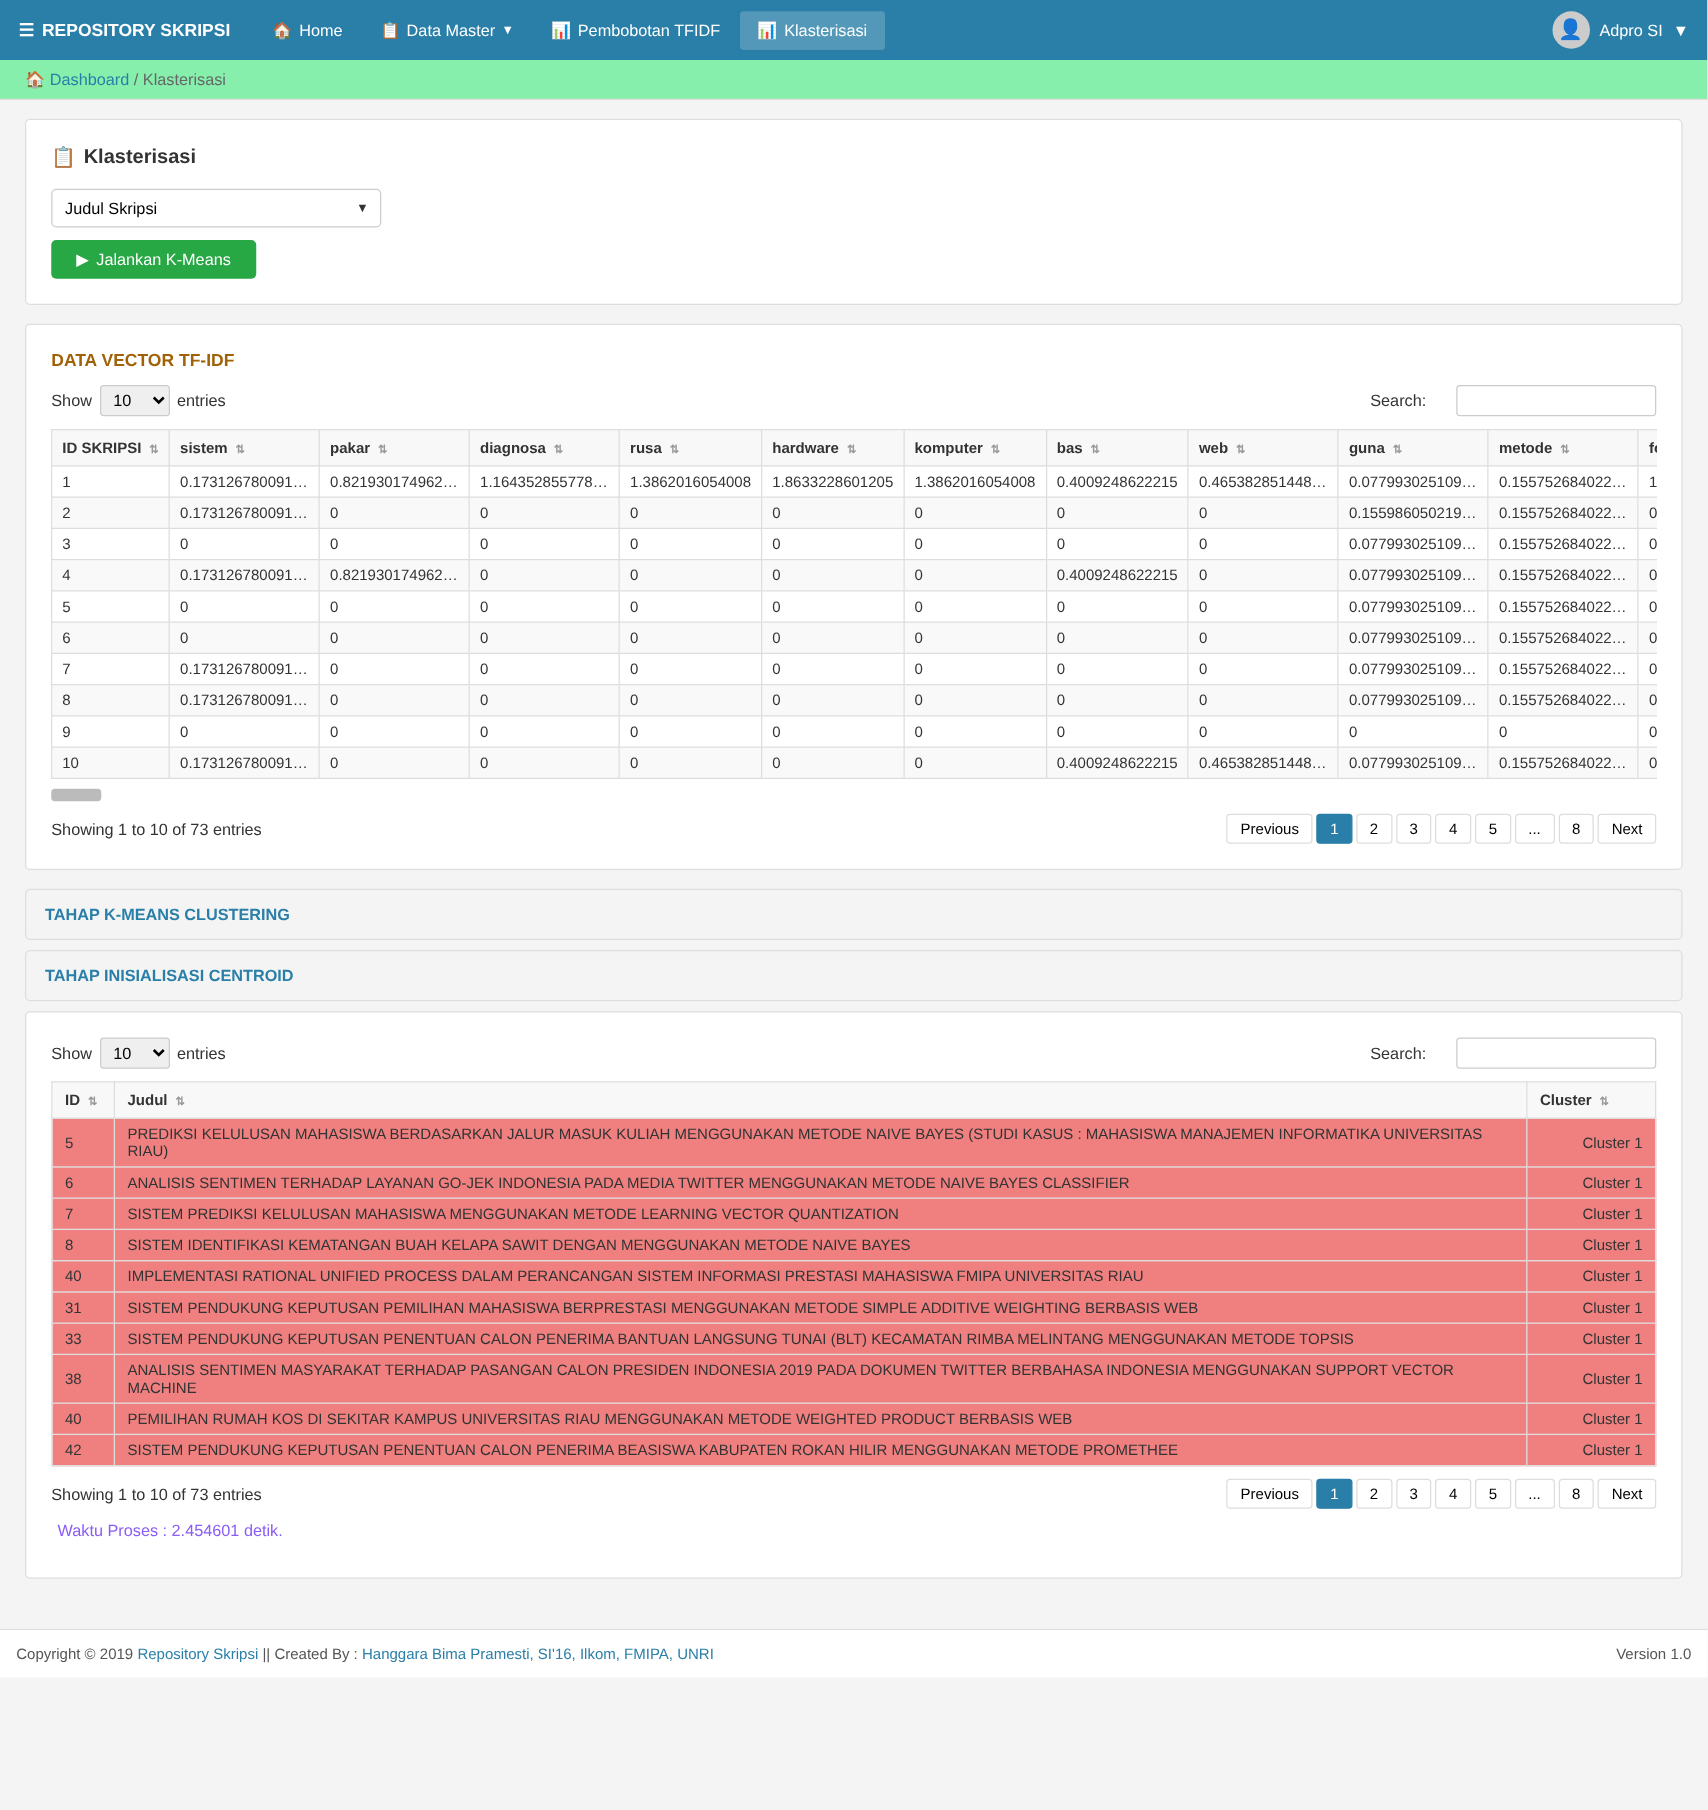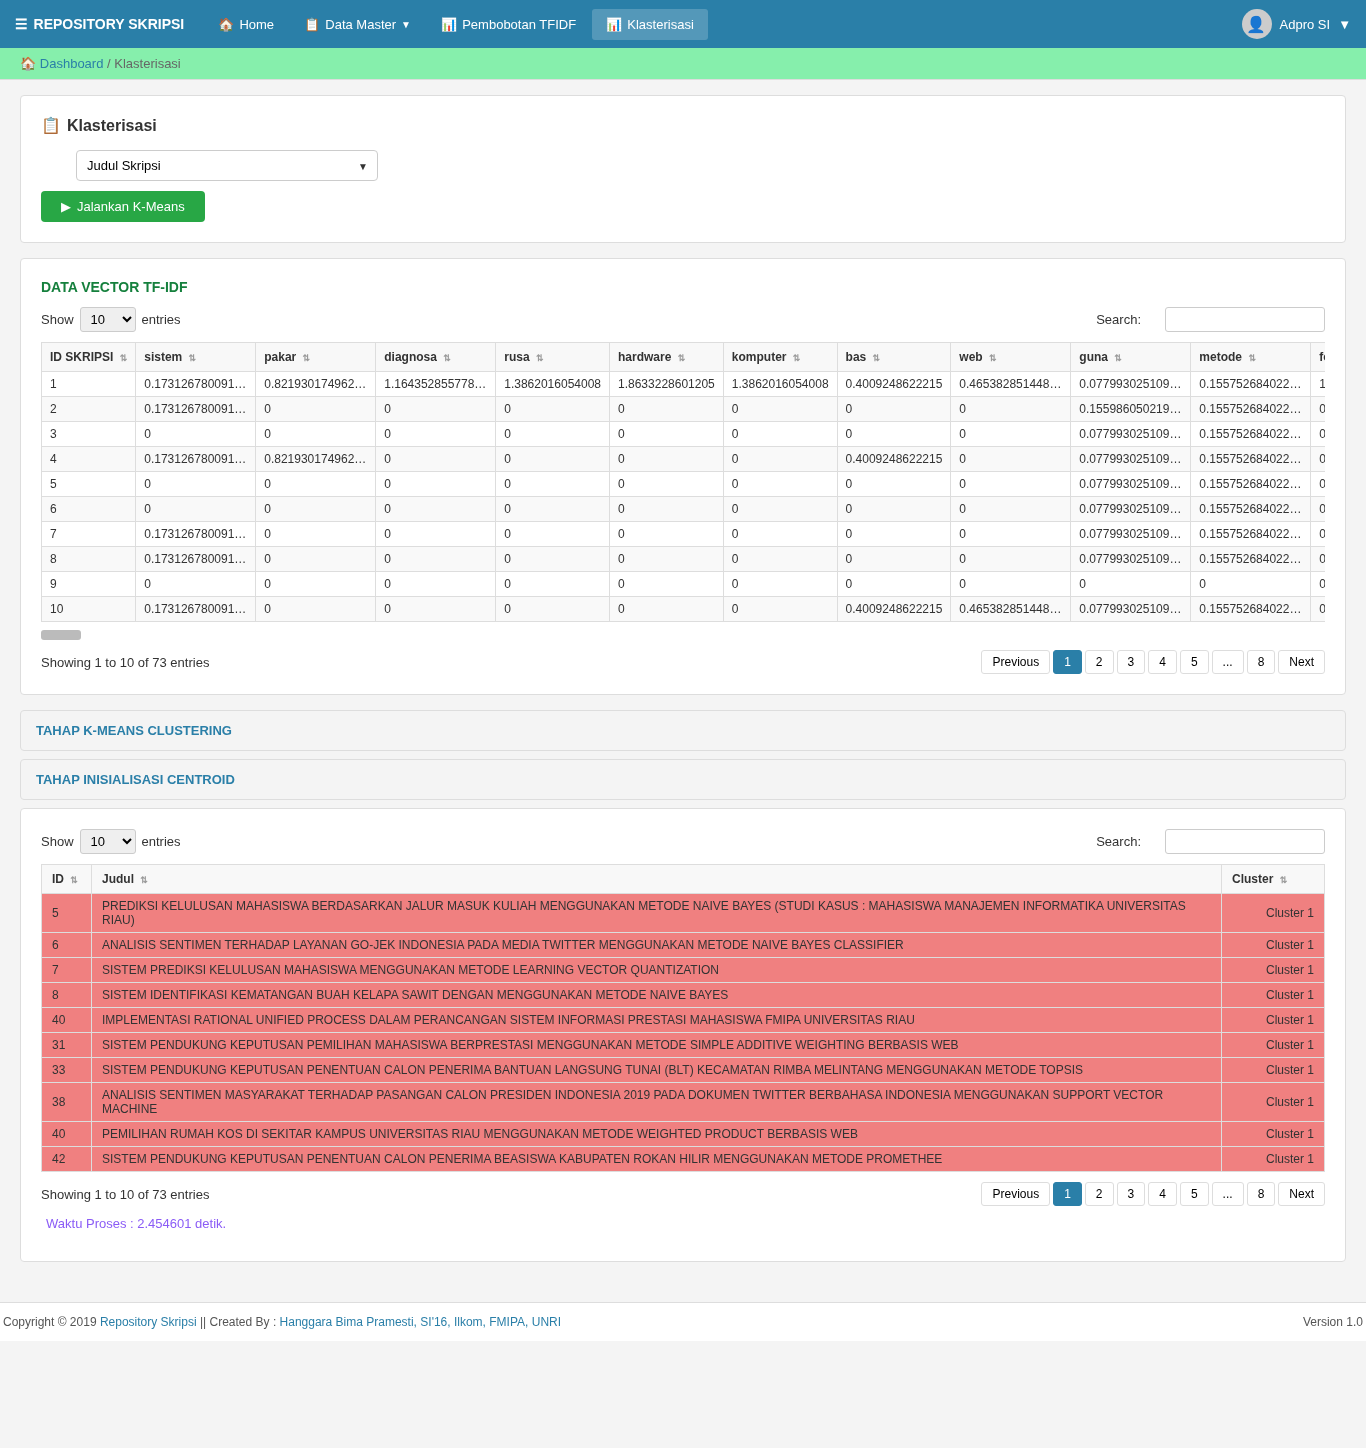--- a/index.html
+++ b/index.html
@@ -80,22 +80,21 @@
       font-size: 16px;
       font-weight: bold;
       margin-bottom: 15px;
       display: flex;
       align-items: center;
       gap: 6px;
     }
     .select-wrapper {
       position: relative;
       display: inline-block;
-      width: 302px;
-      margin-left: 35px;
+      width: 264px;
     }
     .select-wrapper select {
       width: 100%;
       padding: 7px 10px;
       border: 1px solid #ccc;
       border-radius: 4px;
       background: white;
       font-size: 13px;
       appearance: none;
       cursor: pointer;
@@ -119,21 +118,21 @@
       cursor: pointer;
       font-size: 13px;
       display: inline-flex;
       align-items: center;
       gap: 6px;
       margin-top: 10px;
     }
 
     
     .section-header {
-      color: #15803d;
+      color: #a16207;
       font-size: 14px;
       font-weight: bold;
       margin-bottom: 12px;
     }
 
     
     .table-controls {
       display: flex;
       justify-content: space-between;
       align-items: center;
@@ -263,21 +262,21 @@
     .cluster-table td.cluster-badge {
       text-align: center;
       white-space: nowrap;
       padding-left: 44px;
     }
 
     
     .footer {
       background: white;
       border-top: 1px solid #ddd;
-      padding: 12px 3px;
+      padding: 12px 13px;
       display: flex;
       justify-content: space-between;
       font-size: 12px;
       color: #555;
       margin-top: 10px;
     }
     .footer a { color: #2a7fa8; text-decoration: none; }
 
     
     .process-time {

